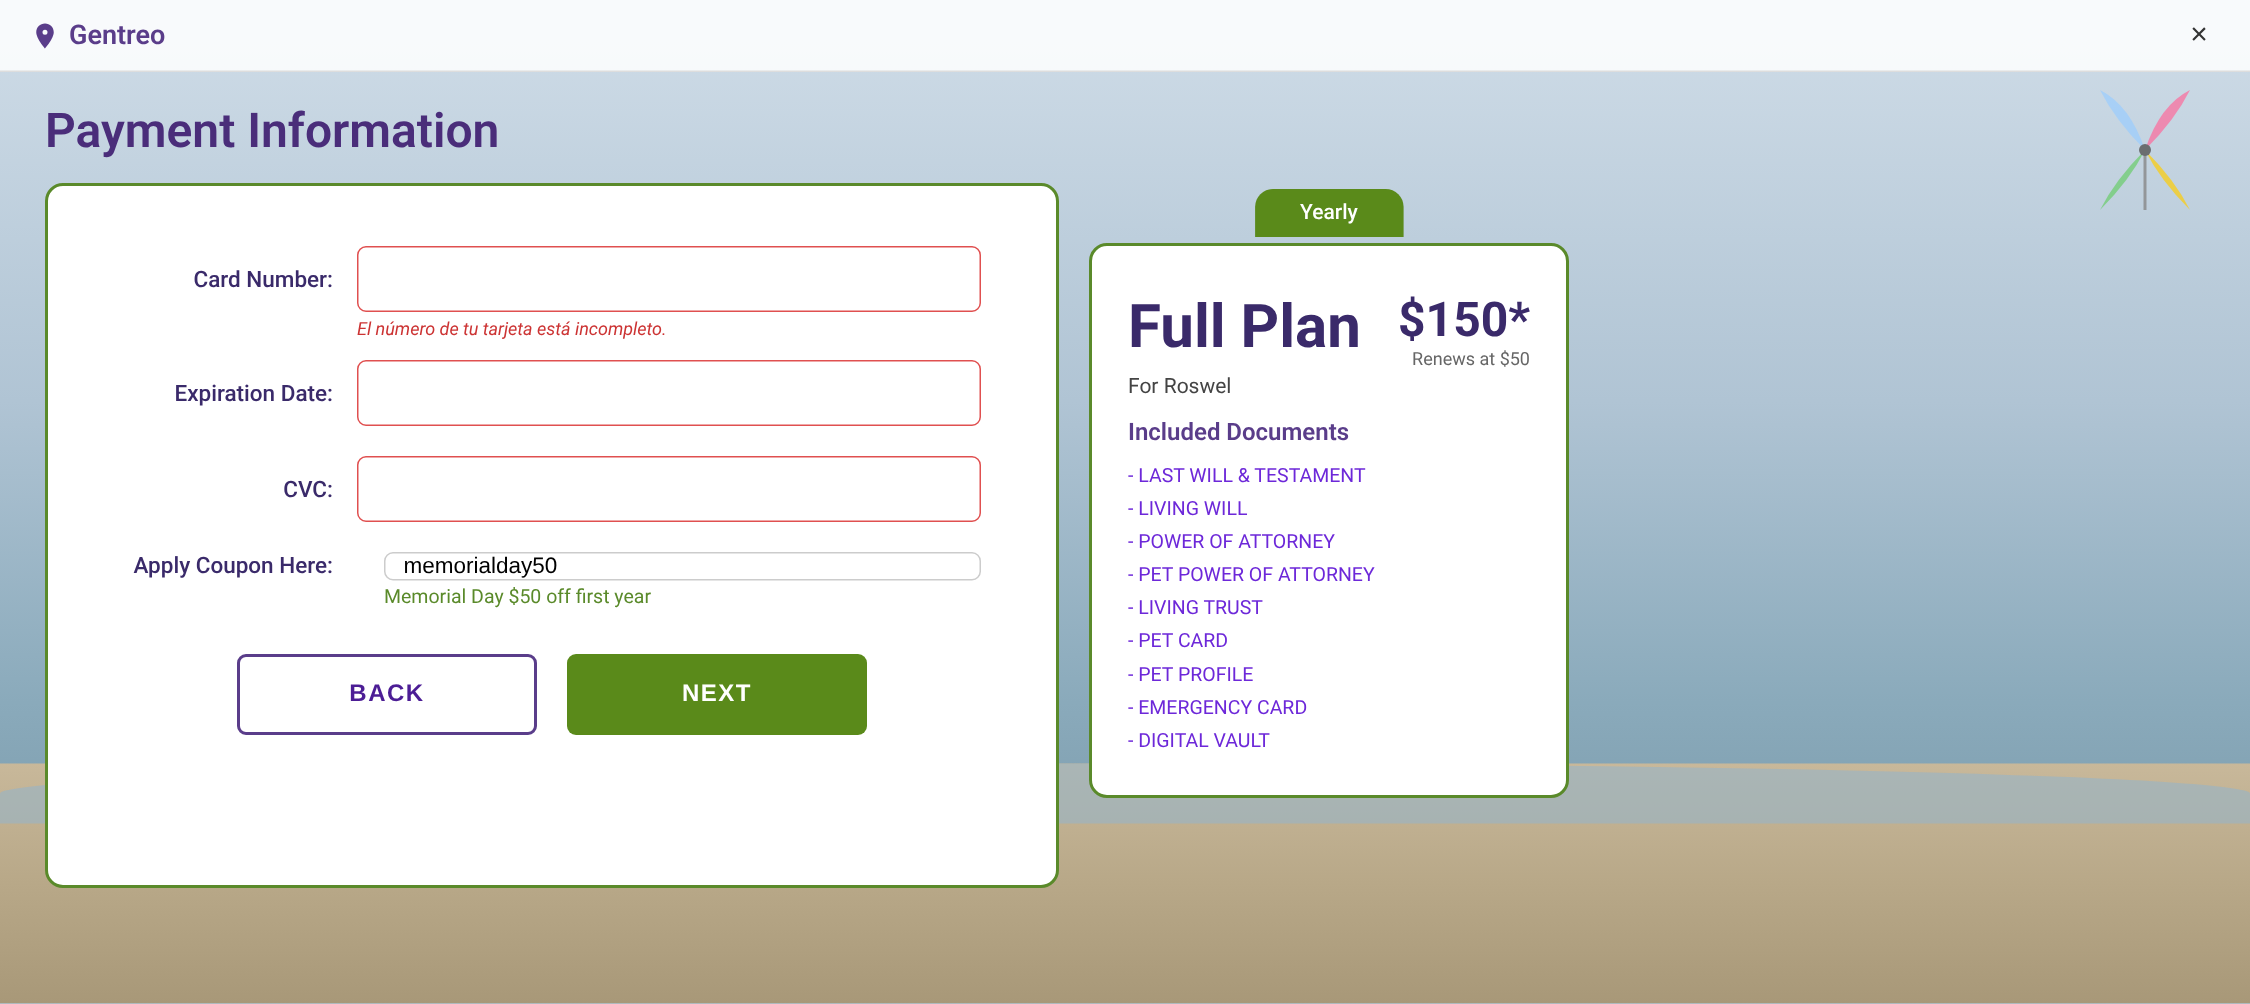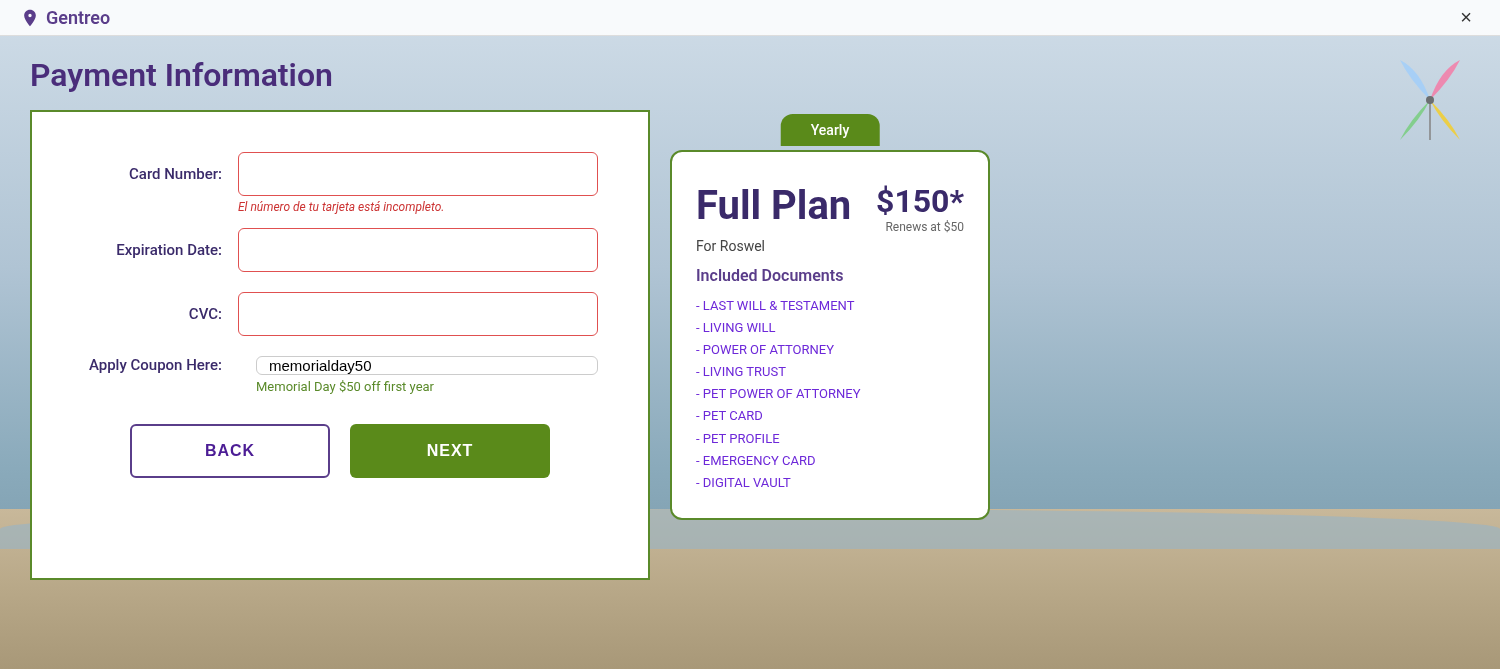--- a/index.html
+++ b/index.html
@@ -43,21 +43,21 @@
 
     .top-bar {
       position: relative;
       z-index: 10;
       display: flex;
       align-items: center;
       justify-content: space-between;
       padding: 8px 20px;
       background: rgba(255,255,255,0.85);
       border-bottom: 1px solid #ddd;
-      height: 36px;
+      height: 48px;
     }
 
     .logo {
       display: flex;
       align-items: center;
       gap: 6px;
     }
 
     .logo-icon {
       width: 20px;
@@ -99,23 +99,23 @@
     .cards-row {
       display: flex;
       gap: 20px;
       align-items: flex-start;
     }
 
     
     .payment-card {
       background: white;
       border: 2px solid #5a8a2a;
-      border-radius: 0;
+      border-radius: 12px;
       padding: 40px 50px 30px 50px;
-      width: 620px;
+      width: 676px;
       min-height: 470px;
       position: relative;
     }
 
     .form-row {
       display: flex;
       align-items: center;
       margin-bottom: 20px;
       gap: 16px;
     }
@@ -365,22 +365,22 @@
             <div class="plan-renews">Renews at $50</div>
           </div>
         </div>
         <div class="plan-for">For Roswel</div>
         <div class="plan-docs-title">Included Documents</div>
         <div>
 
         <div class="doc-item">- LAST WILL &amp; TESTAMENT</div>
             <div class="doc-item">- LIVING WILL</div>
             <div class="doc-item">- POWER OF ATTORNEY</div>
+            <div class="doc-item">- PET POWER OF ATTORNEY</div>
             <div class="doc-item">- LIVING TRUST</div>
-            <div class="doc-item">- PET POWER OF ATTORNEY</div>
             <div class="doc-item">- PET CARD</div>
             <div class="doc-item">- PET PROFILE</div>
             <div class="doc-item">- EMERGENCY CARD</div>
             <div class="doc-item">- DIGITAL VAULT</div>
           </div>
       </div>
     </div>
 
   </div>
 </div>

